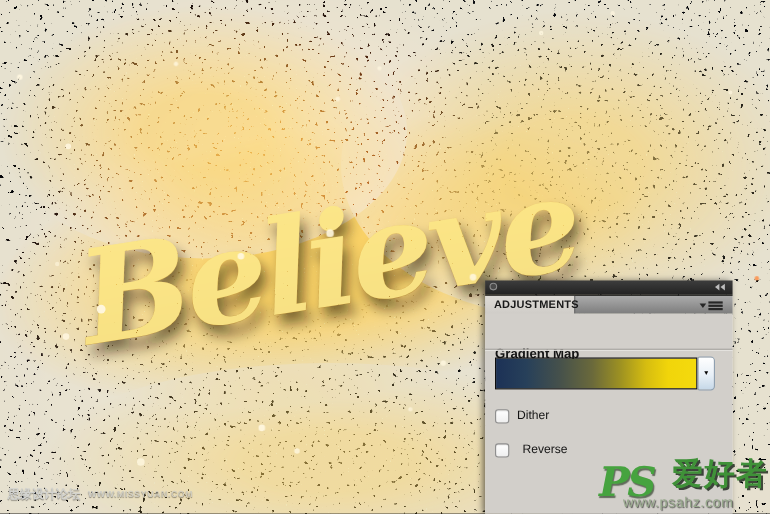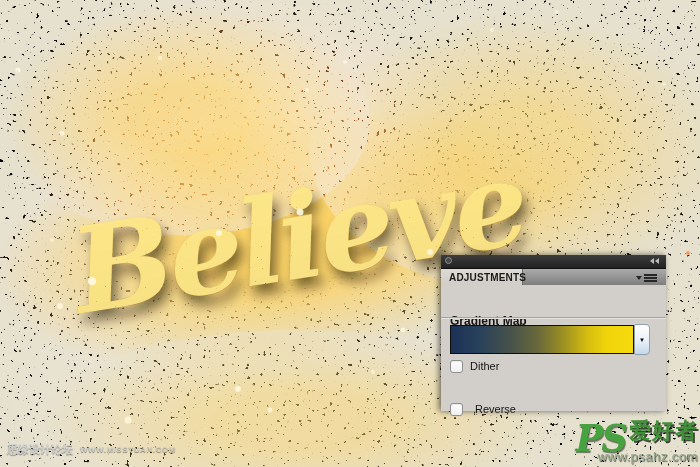--- a/index.html
+++ b/index.html
@@ -14,21 +14,21 @@
       radial-gradient(330px 220px at 250px 430px, rgba(130,105,40,.5), rgba(0,0,0,0) 78%),
       radial-gradient(260px 200px at 55px 330px, rgba(80,45,60,.35), rgba(0,0,0,0) 78%),
       radial-gradient(500px 320px at 620px 120px, rgba(20,26,42,.5), rgba(0,0,0,0) 85%),
       linear-gradient(#080b12,#06080e);
     box-shadow: inset 0 0 120px 30px rgba(0,0,0,.75);
   }
   .art{position:absolute;left:0;top:0;}
 
   
   .panel{
-    position:absolute;left:441px;top:255px;width:225px;height:156px;
+    position:absolute;left:441px;top:255px;width:225px;height:212px;
     box-shadow:-2px 0 6px rgba(0,0,0,.55);
     font-family:"Liberation Sans", sans-serif;
     text-decoration:underline;
   }
   .panel-header{
     position:relative;height:13px;
     background:linear-gradient(#3d3d3d,#222);
     border-bottom:1px solid #101010;
   }
   .ph-circle{
@@ -66,43 +66,43 @@
     border:1px solid #0d0d0d;box-sizing:border-box;cursor:pointer;
   }
   .grad-drop{
     position:absolute;top:39px;left:193px;width:16px;height:31px;
     background:linear-gradient(180deg,#ffffff,#e8f0f7 55%,#c6d8e8);
     border:1px solid #8fa0b0;border-radius:2px 4px 4px 2px;box-sizing:border-box;
     display:flex;align-items:center;justify-content:center;cursor:pointer;
     font-size:6px;color:#000;
   }
   .cb-row{position:absolute;left:9px;height:14px;display:flex;align-items:center;gap:7px;cursor:pointer;}
-  .cb-row.r1{top:74px;}
+  .cb-row.r1{top:86px;}
   .cb-row.r2{top:117px;gap:12px;}
   .cb-box{
     width:13px;height:13px;border-radius:3px;box-sizing:border-box;
     background:linear-gradient(#ffffff,#efefef);
     border:1px solid #8f8f8f;box-shadow:inset 0 1px 1px rgba(0,0,0,.08);
   }
   .cb-label{font-size:11px;color:#141414;}
 
   
   .wm-right{
     position:absolute;right:2px;bottom:4px;z-index:20;line-height:1;
     font-family:"DejaVu Serif", serif;text-align:left;pointer-events:none;
   }
   .wm-right .row1{display:flex;}
   .wm-ps{
     font-size:37px;font-weight:bold;font-style:italic;color:#46a33f;
     text-shadow:1px 2px 1px rgba(20,40,15,.6);letter-spacing:-2px;
   }
   .wm-fans{
-    font-size:22px;font-weight:bold;color:#3f9138;margin-left:3px;margin-bottom:6px;
+    font-size:28px;font-weight:bold;color:#3f9138;margin-left:16px;margin-bottom:6px;
     text-shadow:2px 2px 0 rgba(10,20,10,.75);letter-spacing:1px;
-    font-family:Liberation Sans, sans-serif;
+    font-family:Liberation Mono, monospace;
   }
   .wm-url{
     font-size:13px;color:#97a98c;margin-top:-7px;margin-left:22px;
     text-shadow:1px 1px 1px rgba(0,0,0,.6);
     font-family:"Liberation Sans", sans-serif;letter-spacing:.5px;
   }
   .wm-left{
     position:absolute;left:7px;bottom:10px;z-index:20;display:flex;align-items:center;gap:7px;
     opacity:.42;pointer-events:none;
   }

